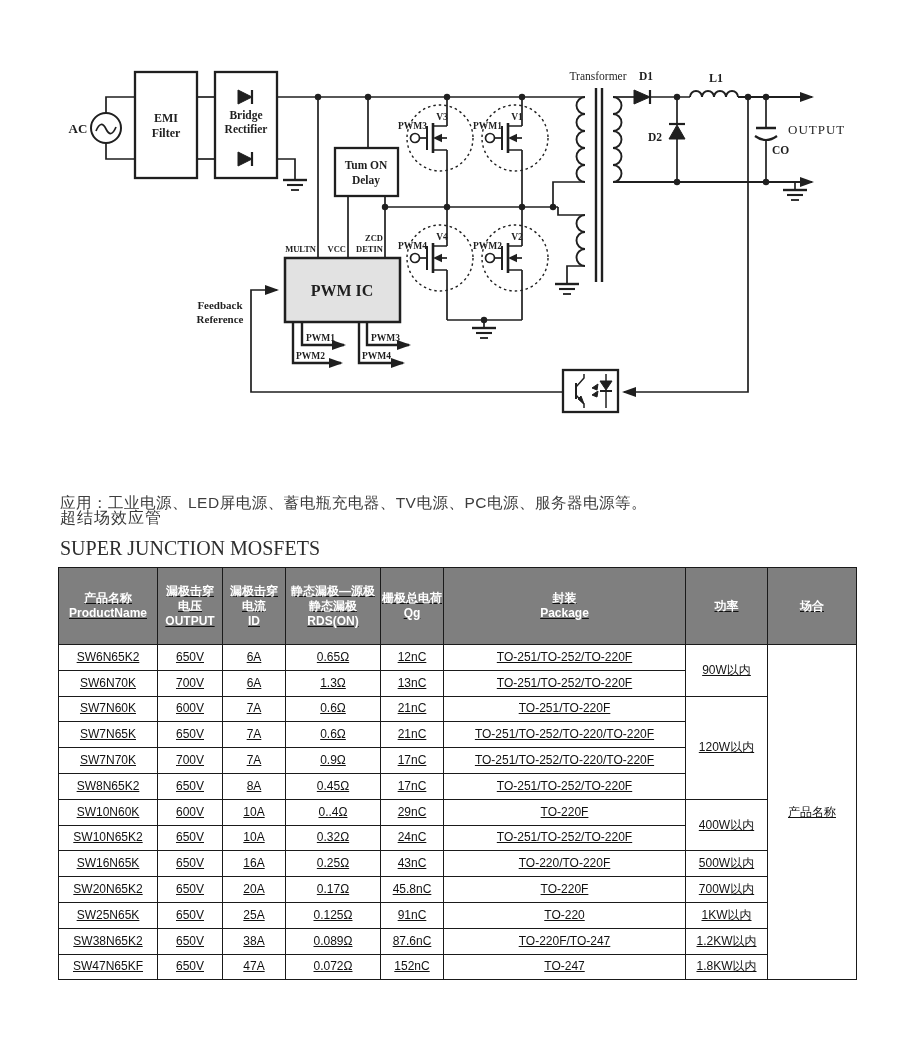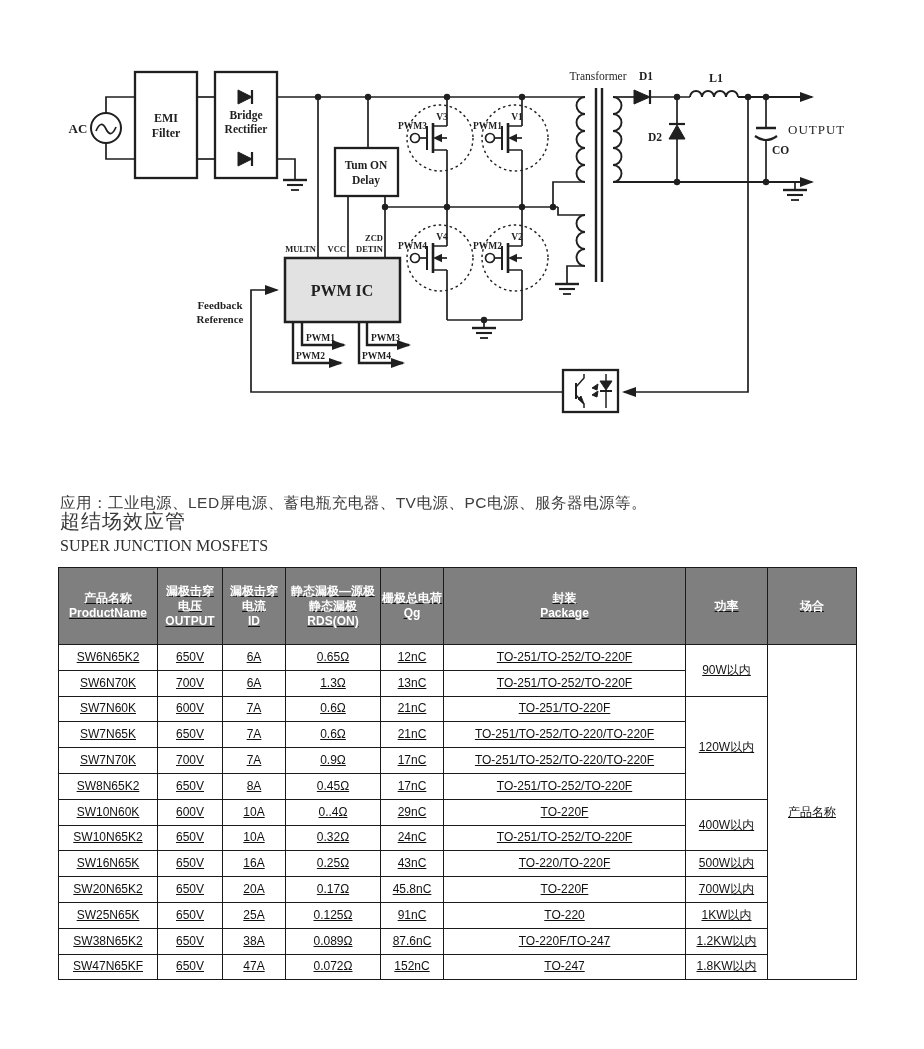--- a/index.html
+++ b/index.html
@@ -1,21 +1,21 @@
 <!DOCTYPE html>
 <html><head>
 <meta charset="utf-8">
 <style>
   html,body{margin:0;padding:0;background:#fff;}
   .page{position:relative;width:924px;height:1049px;background:#ffffff;overflow:hidden;
         font-family:"Liberation Sans",sans-serif;color:#1a1a1a;}
   svg text{font-family:"Liberation Serif",serif;fill:#1f1f1f;}
   .apps{position:absolute;left:60px;top:449px;font-size:15.5px;color:#3d3d3d;letter-spacing:.5px;margin-top:44px;}
-  .title-zh{position:absolute;left:60px;top:508px;font-size:20px;color:#3a3a3a;letter-spacing:1px;}
-  .title-en{position:absolute;left:60px;top:537px;font-size:16px;font-family:"Liberation Serif",serif;color:#2e2e2e;}
+  .title-zh{position:absolute;left:60px;top:508px;font-size:16px;color:#3a3a3a;letter-spacing:1px;}
+  .title-en{position:absolute;left:60px;top:537px;font-size:20px;font-family:"Liberation Serif",serif;color:#2e2e2e;}
   table.sheet{position:absolute;left:58px;top:567px;width:798px;border-collapse:collapse;table-layout:fixed;
         font-size:12px;color:#111;text-decoration:underline;}
   table.sheet th,table.sheet td{border:1.6px solid #1a1a1a;text-align:center;vertical-align:middle;padding:0;overflow:hidden;}
   table.sheet thead th{background:#7f7f7f;color:#ffffff;font-weight:bold;height:76px;font-size:12px;line-height:15px;}
   table.sheet tbody td{height:24.8px;line-height:13px;}
 </style>
 </head>
 <body>
 
 <div class="page">

